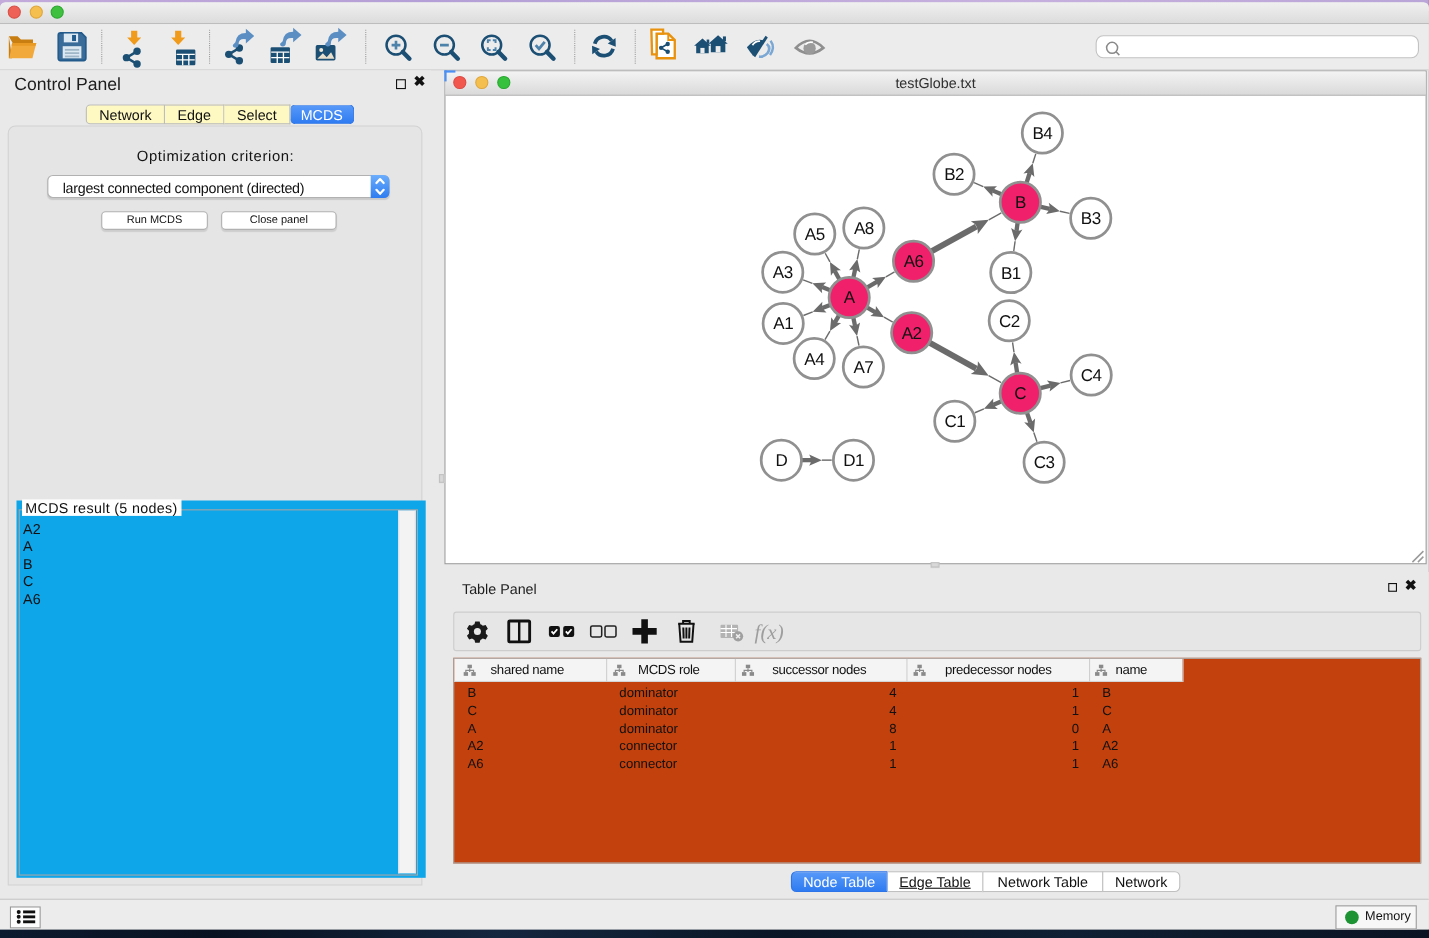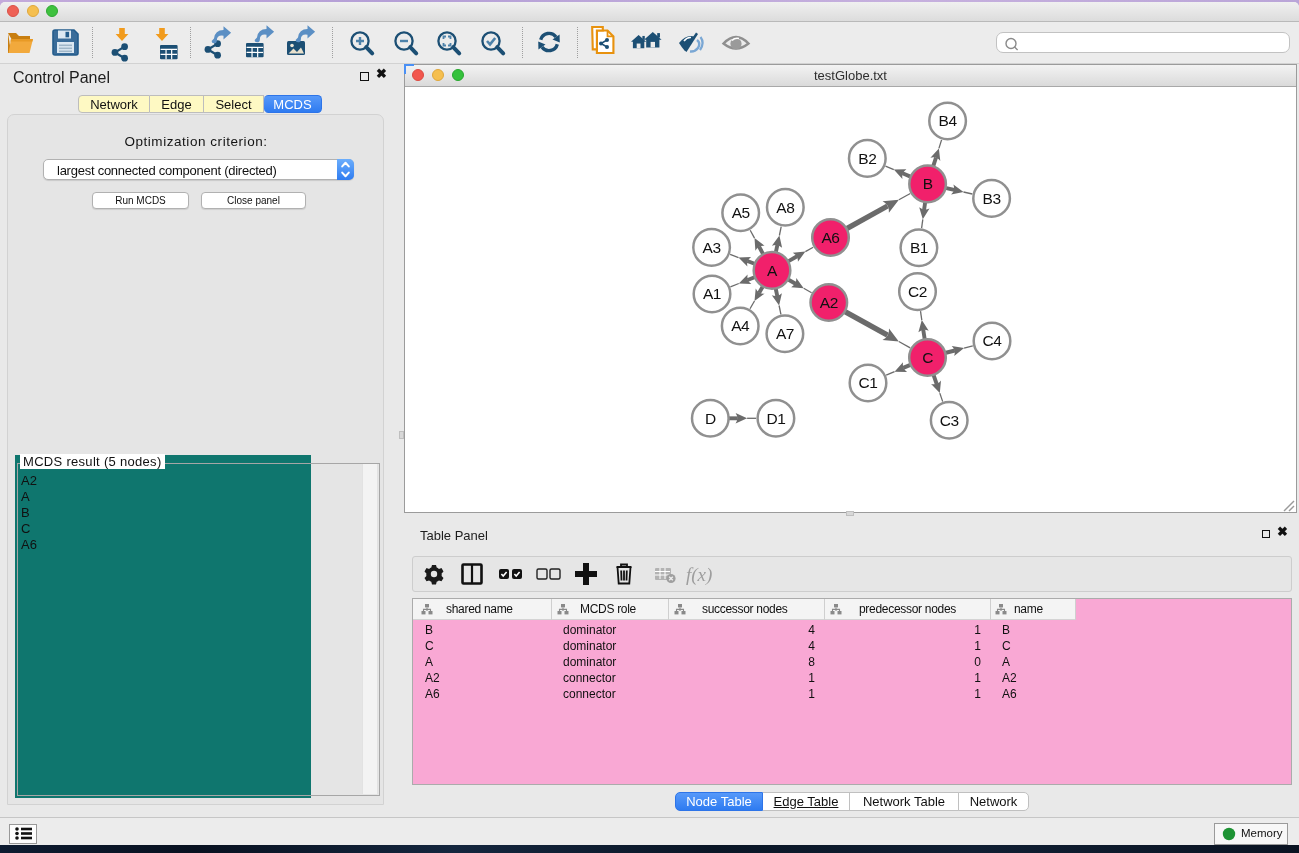--- a/index.html
+++ b/index.html
@@ -37,21 +37,21 @@
 .optlab{position:absolute;left:0;width:392px;top:70px;text-align:center;
   font-size:13.5px;letter-spacing:0.55px;color:#141414;}
 #combo{position:absolute;left:43px;top:95px;width:311px;height:21px;background:#fff;
   border:1px solid #b1b1b1;border-radius:5px;box-shadow:0 1px 1px rgba(0,0,0,.12);}
 #combo .ct{position:absolute;left:13px;top:2.5px;font-size:13px;letter-spacing:-0.25px;color:#111;}
 #combo .step{position:absolute;right:-1px;top:-1px;width:17px;height:21px;
   background:linear-gradient(#6caefc,#2e7cf1);border-radius:0 5px 5px 0;}
 .btn{position:absolute;height:17px;background:#fff;border:1px solid #b1b1b1;
   border-radius:4px;font-size:10px;color:#111;text-align:center;line-height:15px;
   box-shadow:0 1px 1px rgba(0,0,0,.10);}
-#mcdsbox{position:absolute;left:15px;top:391px;width:296px;height:343px;background:#0f766e;}
+#mcdsbox{position:absolute;left:15px;top:391px;width:372px;height:343px;background:#0ea5e9;}
 #mcdsbox .tb{position:absolute;left:2px;top:8px;width:363px;height:333px;
   border:1px solid #a6a6a6;}
 #mcdsbox .lab{position:absolute;left:5px;top:-1px;background:#fff;padding:0 3px;
   font-size:13px;letter-spacing:0.3px;color:#111;}
 #mcdsbox .items{position:absolute;left:6px;top:18px;font-size:13px;color:#111;
   line-height:16.1px;}
 #mcdsbox .track{position:absolute;left:347px;top:9px;width:16px;height:330px;
   background:#f3f3f3;border-left:1px solid #e2e2e2;border-right:1px solid #e2e2e2;}
 
 #netwin{position:absolute;left:404px;top:62px;width:893px;height:449px;
@@ -60,28 +60,28 @@
   background:linear-gradient(#f3f3f3,#dadada);border-bottom:1px solid #a8a8a8;}
 #nw-title .t{position:absolute;left:0;right:0;top:3px;text-align:center;font-size:13px;color:#2e2e2e;}
 
 #tpanel{position:absolute;left:398px;top:518px;width:901px;height:300px;background:#e9e9e9;}
 #tp-title{position:absolute;left:22px;top:8px;font-size:13px;color:#1d1d1d;}
 #tp-max{position:absolute;left:864px;top:10px;width:8px;height:8px;border:1.5px solid #111;}
 #tp-x{position:absolute;left:879px;top:4px;font-size:13px;font-weight:bold;color:#111;}
 #tp-toolbar{position:absolute;left:14px;top:36px;width:880px;height:36px;
   background:#e6e6e6;border:1px solid #cdcdcd;border-radius:3px;}
 #tp-table{position:absolute;left:14px;top:78px;width:880px;height:187px;
-  background:#f9a8d4;border:1px solid #ababab;}
+  background:#c2410c;border:1px solid #ababab;}
 .hrow{position:absolute;left:0;top:0;height:21px;background:#f4f4f4;
   border-bottom:1px solid #d4d4d4;}
 .hcell{position:absolute;top:0;height:21px;font-size:12px;letter-spacing:-0.3px;color:#111;line-height:21px;}
 .trow{position:absolute;font-size:12px;color:#111;height:16px;line-height:16px;}
 #tp-tabs{position:absolute;top:272px;left:0;width:901px;height:20px;}
 .ttab{position:absolute;height:19px;background:#fff;border:1px solid #c0c0c0;
-  font-size:13px;color:#111;text-align:center;line-height:18px;}
+  font-size:13px;color:#111;text-align:center;line-height:18px;margin-left:44px;}
 .ttab.sel{background:linear-gradient(#5799f9,#2e7bf1);color:#fff;border-color:#2d74e8;}
 
 #statusbar{position:absolute;left:0;top:815px;width:1299px;height:28px;
   background:#ececec;border-top:1px solid #c6c6c6;}
 #sb-list{position:absolute;left:9px;top:6px;width:28px;height:20px;background:#fdfdfd;
   border:1px solid #989898;}
 #sb-mem{position:absolute;left:1214px;top:5px;width:74px;height:22px;background:#f7f7f7;
   border:1px solid #9a9a9a;font-size:11.5px;color:#111;}
 </style></head>
 <body>

